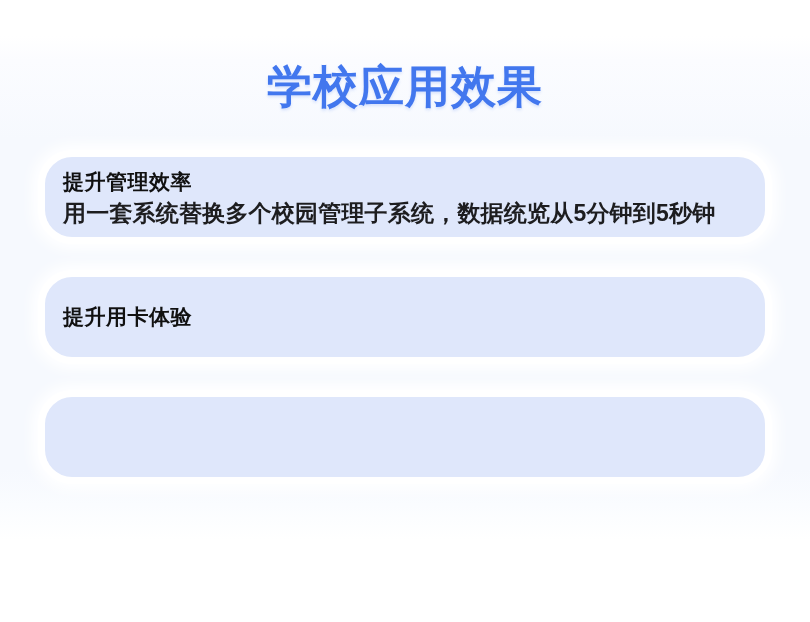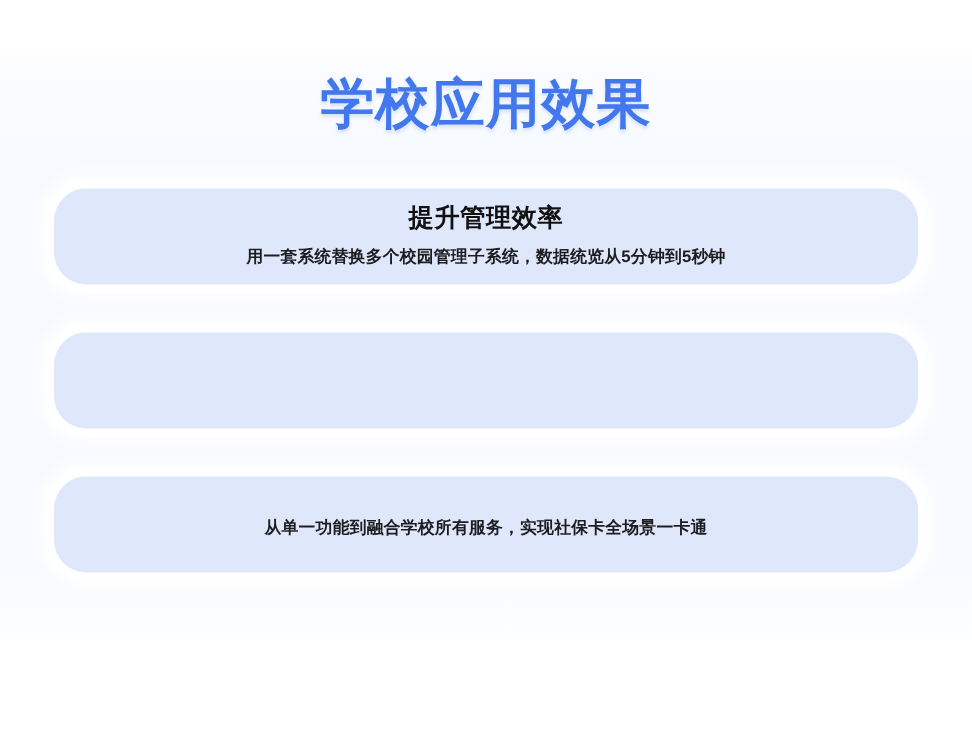--- a/index.html
+++ b/index.html
@@ -70,38 +70,38 @@
     box-shadow: 0 0 14px 6px rgba(255,255,255,0.95);
   }
 
   .card {
     width: 100%;
     height: 80px;
     border-radius: 27px;
     background: #dfe7fb;
     display: flex;
     flex-direction: column;
-    align-items: center;
+    align-items: flex-start;
     justify-content: center;
     padding: 13px 18px;
   }
 
   .card-title {
     font-size: 21px;
     line-height: 28px;
     font-weight: 700;
     color: #111111;
     text-align: center;
     letter-spacing: 0.5px;
     white-space: nowrap;
   }
 
   .card-desc {
     margin-top: 4px;
-    font-size: 14px;
+    font-size: 23px;
     line-height: 26px;
     font-weight: 600;
     color: #1d1d1f;
     text-align: center;
     letter-spacing: 0.2px;
     white-space: nowrap;
   }
 </style>
 </head>
 <body>
@@ -114,23 +114,23 @@
 
     <div class="card-frame">
       <div class="card">
         <div class="card-title">提升管理效率</div>
         <div class="card-desc">用一套系统替换多个校园管理子系统，数据统览从5分钟到5秒钟</div>
       </div>
     </div>
 
     <div class="card-frame">
       <div class="card">
+        <div class="card-title">提升用卡体验</div>
       </div>
     </div>
 
     <div class="card-frame">
       <div class="card">
-        <div class="card-desc">从单一功能到融合学校所有服务，实现社保卡全场景一卡通</div>
       </div>
     </div>
 
   </div>
 </div>
 
 </body></html>

